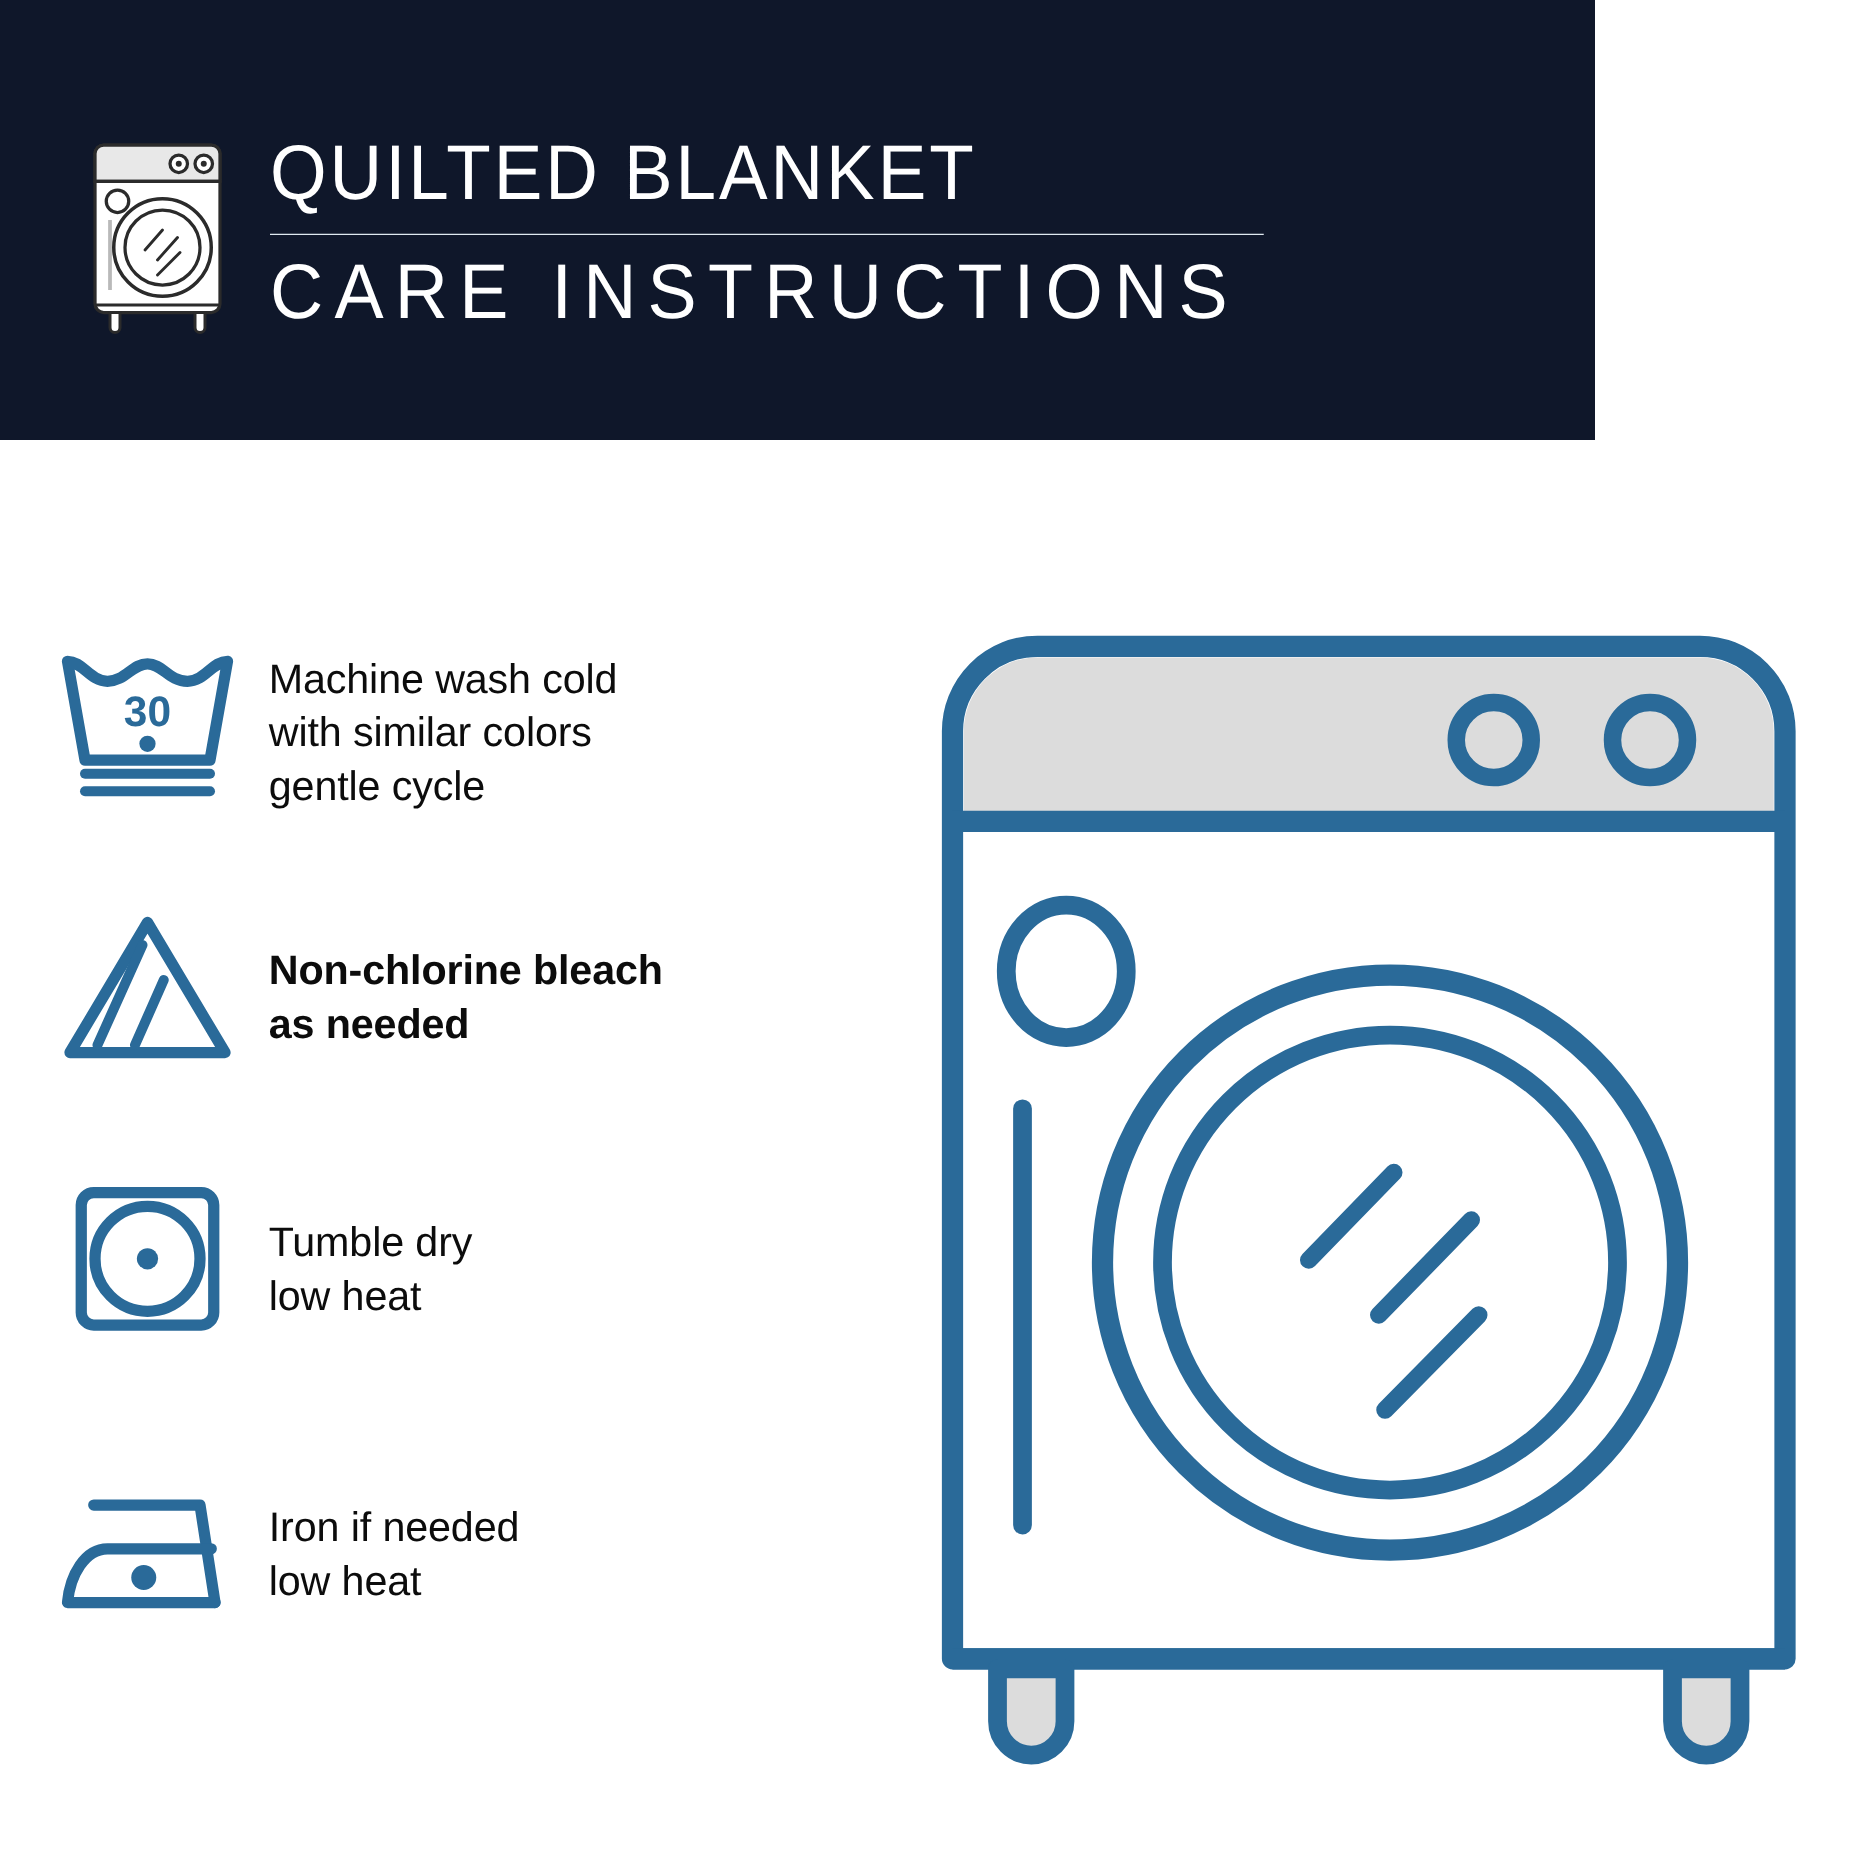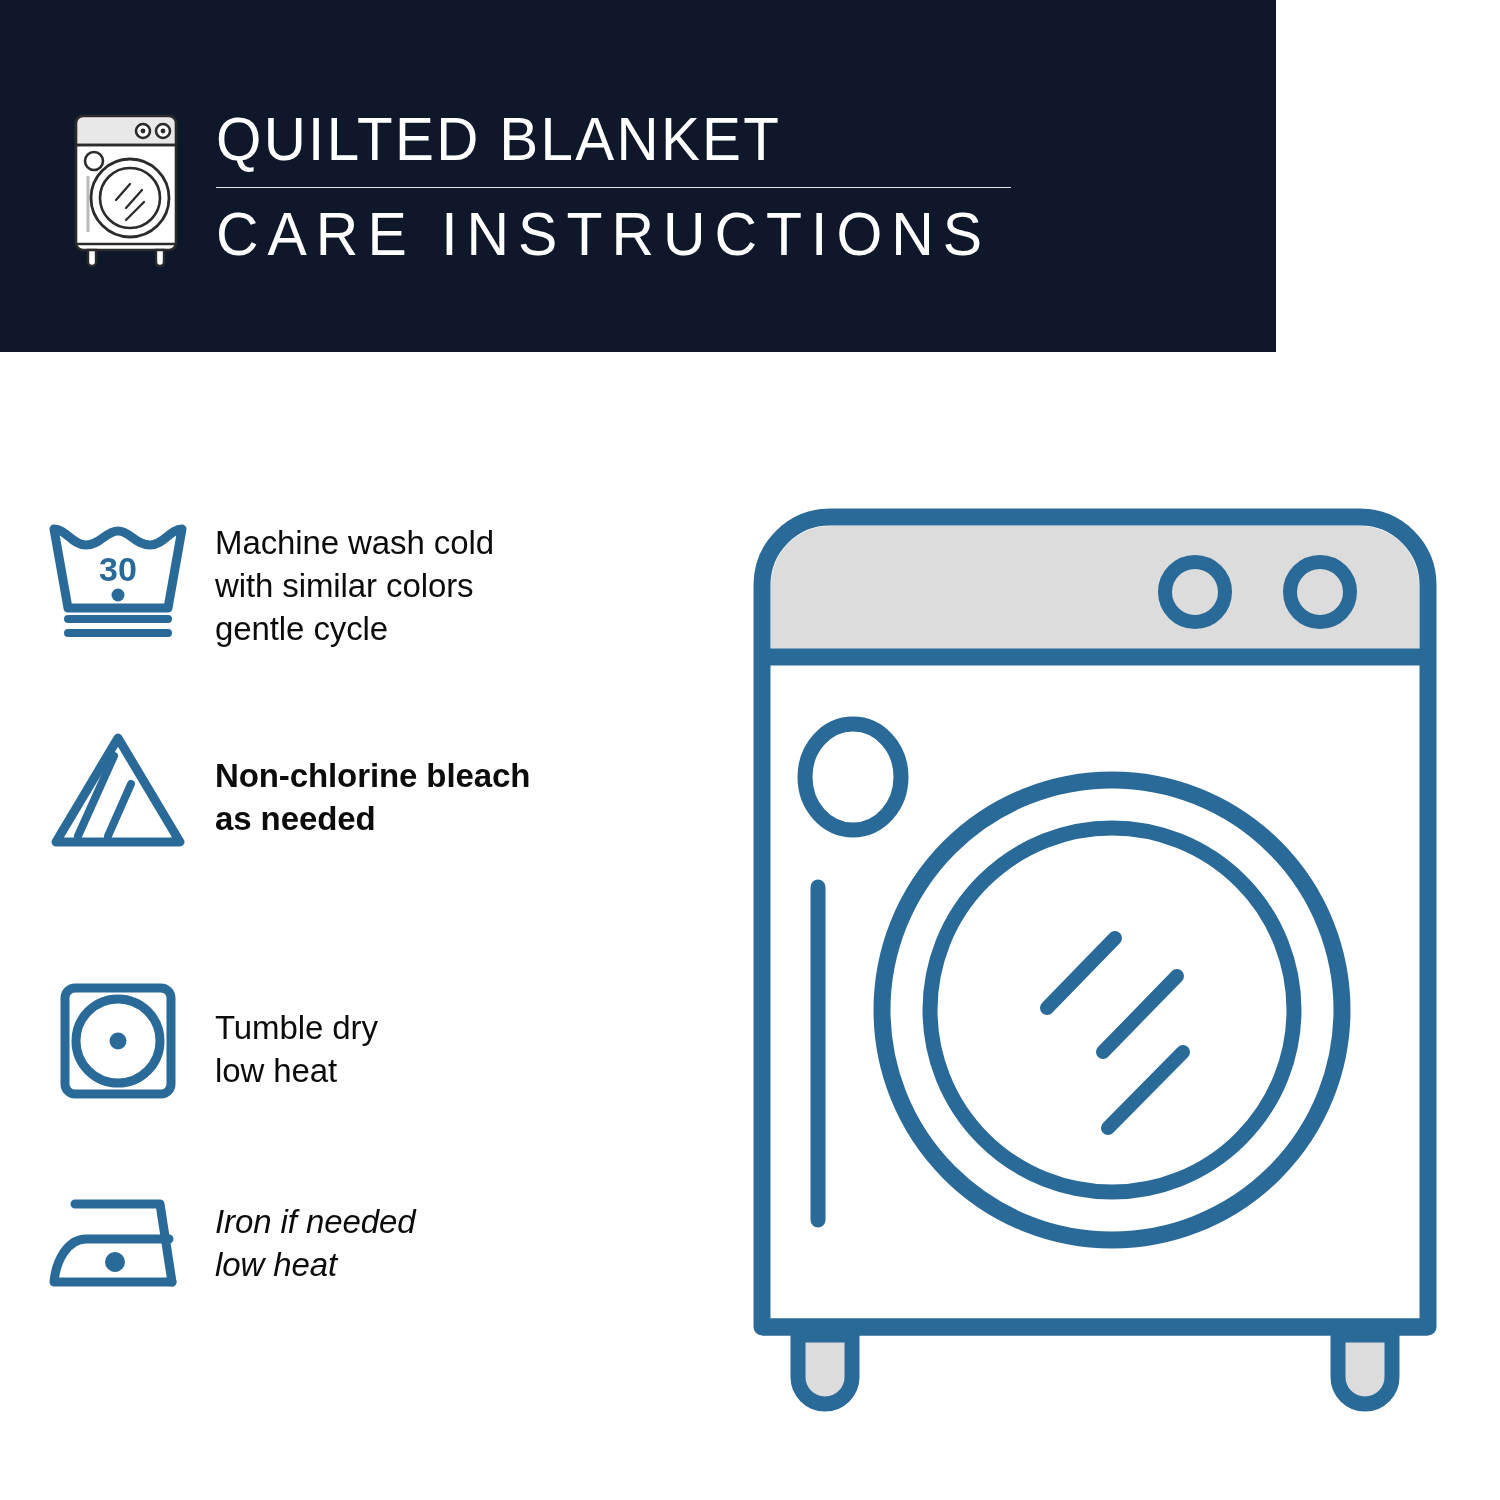--- a/index.html
+++ b/index.html
@@ -83,21 +83,21 @@
   }
   .care-row {
     position: absolute;
     left: 0;
     width: 720px;
     display: flex;
     align-items: flex-start;
   }
   .care-row.r0 { top: 163px; }
   .care-row.r1 { top: 372px; }
-  .care-row.r2 { top: 620px; }
+  .care-row.r2 { top: 586px; }
   .care-row.r3 { top: 830px; }
 
   .care-icon {
     width: 215px;
     flex: 0 0 215px;
     display: flex;
     justify-content: center;
     align-items: flex-start;
     padding-left: 20px;
     box-sizing: border-box;
@@ -107,21 +107,21 @@
     font-size: 33px;
     line-height: 43px;
     color: #0c0c0c;
     letter-spacing: -0.1px;
     white-space: pre-line;
     padding-top: 4px;
   }
   .care-row.r0 .care-text { padding-top: 6px; }
   .care-row.r1 .care-text { padding-top: 30px; font-weight: bold; }
   .care-row.r2 .care-text { padding-top: 34px; }
-  .care-row.r3 .care-text { padding-top: 18px; font-style: italic; }
+  .care-row.r3 .care-text { padding-top: 18px; }
 
   
   #washer-illustration {
     position: absolute;
     left: 740;
     left: 740px;
     top: 495px;
     width: 710px;
     height: 930px;
   }

